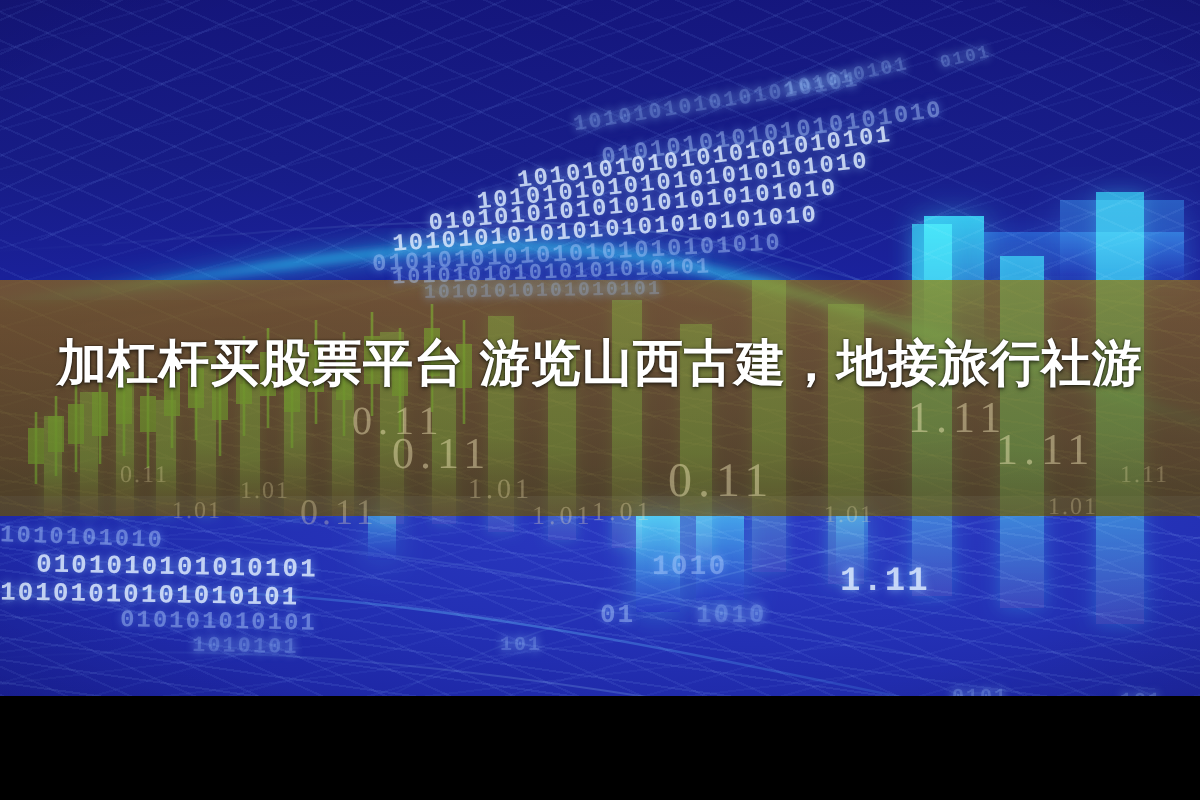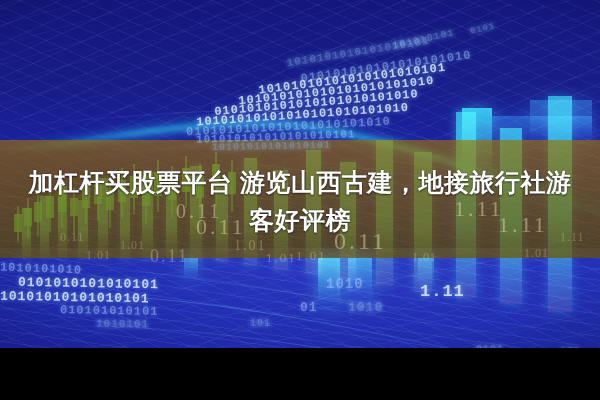--- a/index.html
+++ b/index.html
@@ -326,17 +326,16 @@
       <div class="num tiny" style="left: 120px; top: 238px; font-size: 12px;">1.01</div>
       <div class="num tiny" style="left: 86px; top: 248px; font-size: 12px;">1.01</div>
       <div class="num tiny" style="left: 60px; top: 230px; font-size: 12px;">0.11</div>
       <div class="num tiny" style="left: 524px; top: 246px; font-size: 12px;">1.01</div>
       <div class="num tiny" style="left: 560px; top: 230px; font-size: 12px;">1.11</div>
       <div class="num tiny" style="left: 412px; top: 250px; font-size: 12px;">1.01</div>
     </div>
 
   <div class="headline">
     <span class="ln">加杠杆买股票平台 游览山西古建，地接旅行社游</span>
-    <span class="ln">客好评榜</span>
   </div>
 
   <div class="vignette"></div>
 </div>
 
 </body></html>

